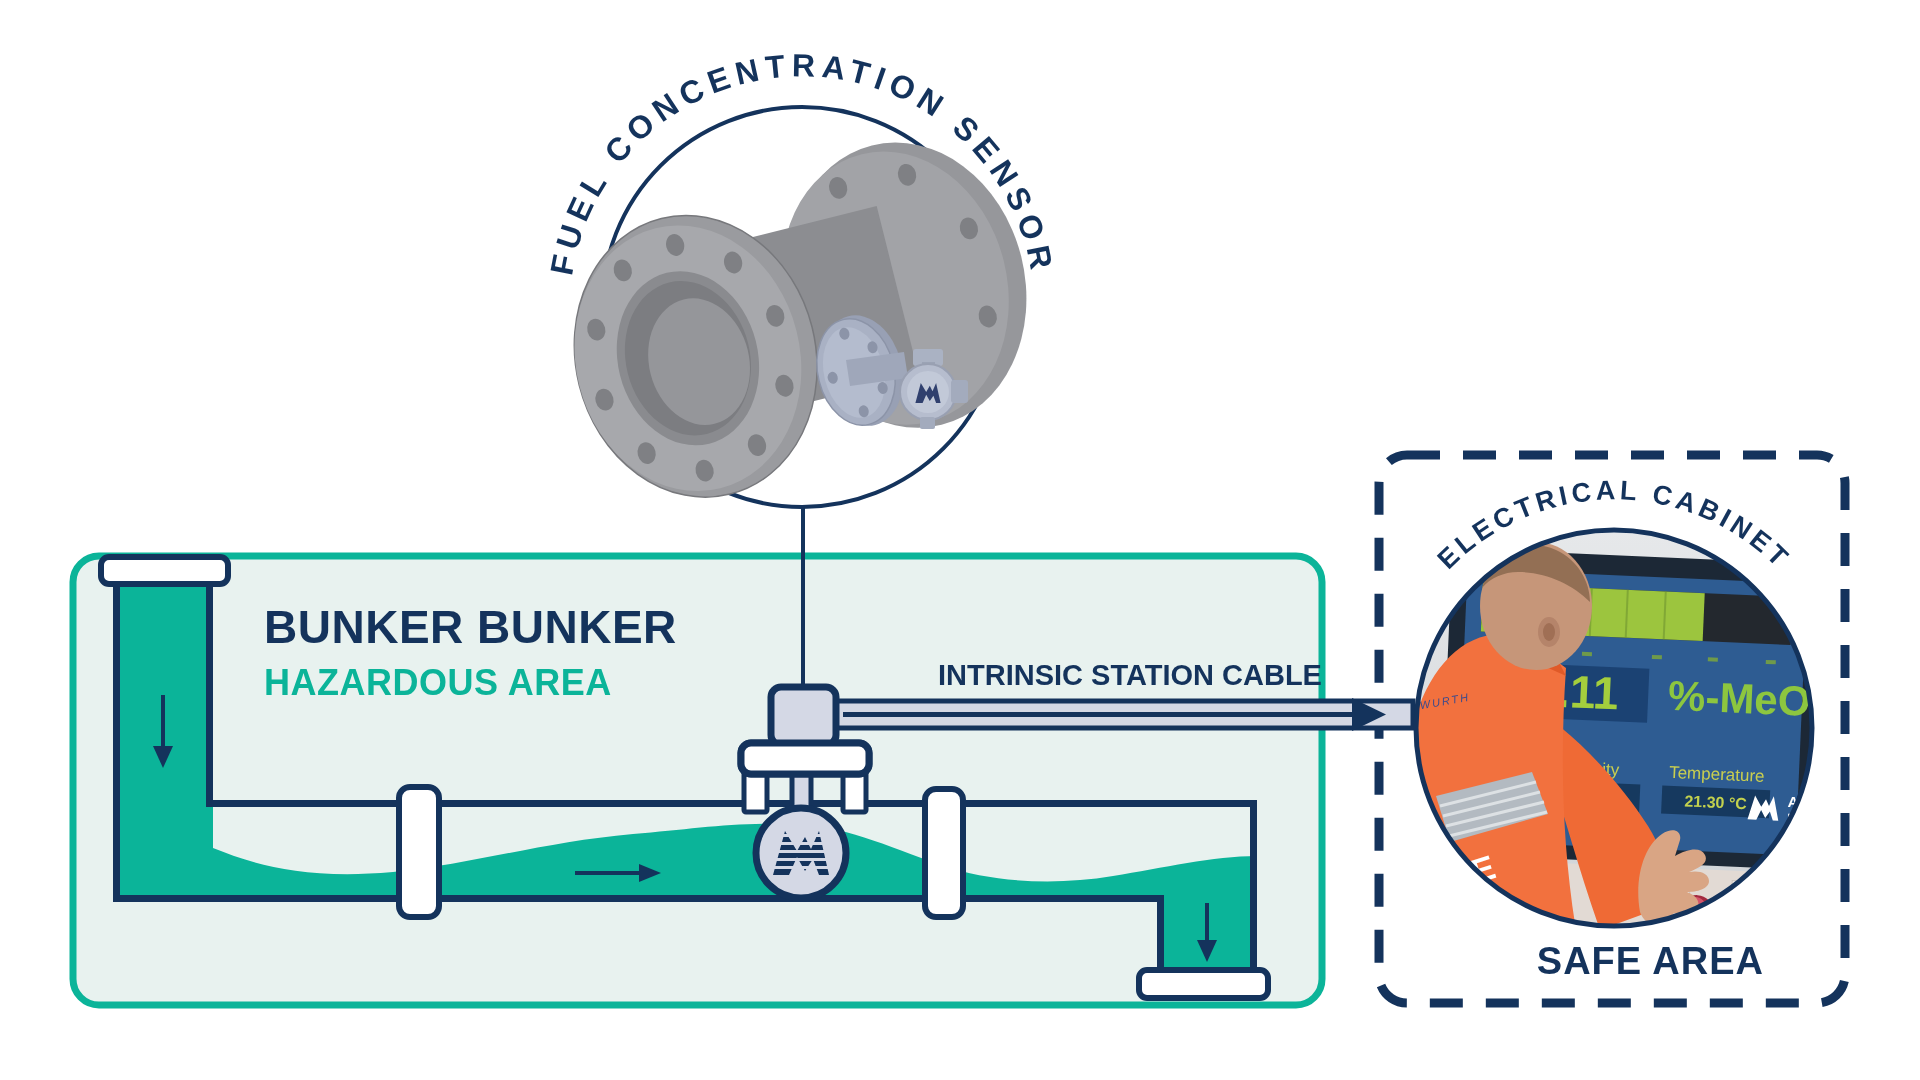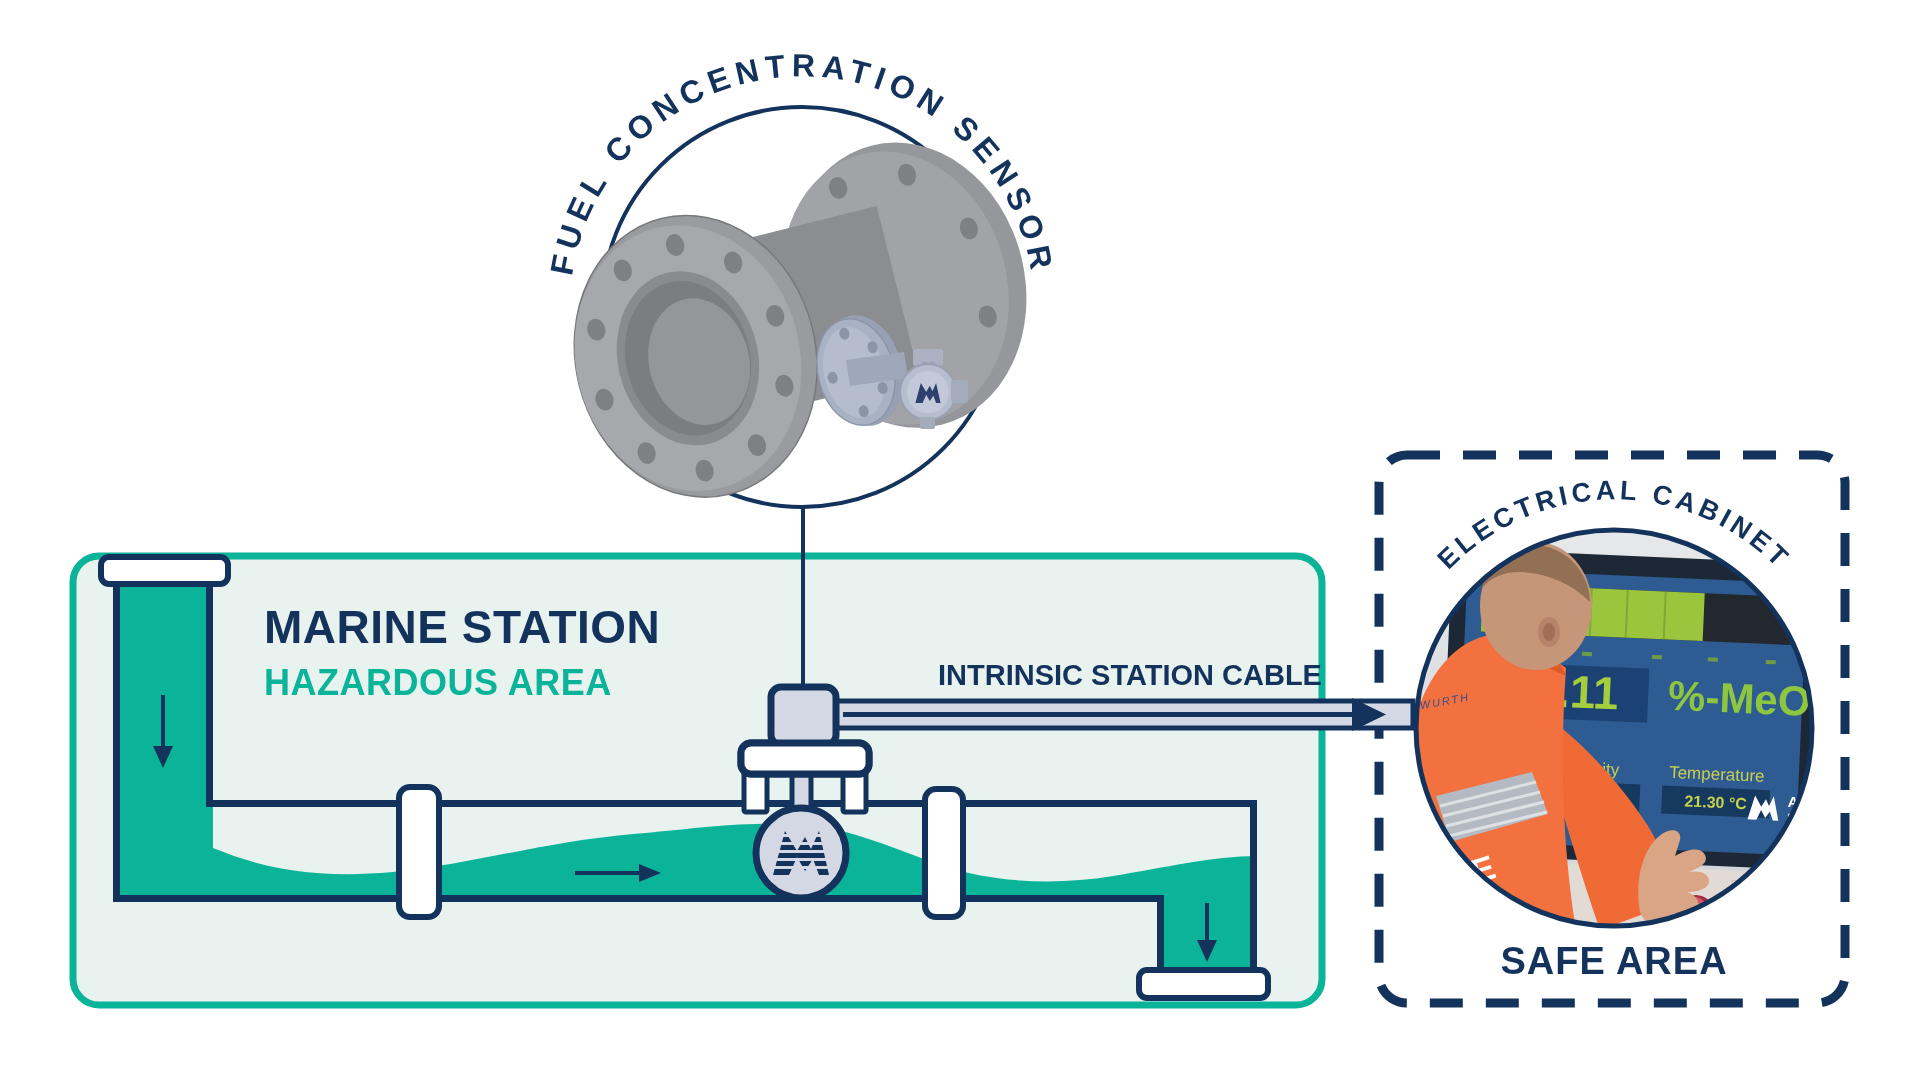--- a/index.html
+++ b/index.html
@@ -3,21 +3,21 @@
 <meta charset="utf-8">
 <style>
   html,body{margin:0;padding:0;background:#fff;}
   .canvas{position:relative;width:1920px;height:1080px;background:#ffffff;
           font-family:"Liberation Sans",sans-serif;overflow:hidden;}
   .canvas svg{position:absolute;left:0;top:0;}
   .lbl{position:absolute;white-space:nowrap;}
   .bunker-title{left:264px;top:600px;font-size:46px;font-weight:bold;color:#14335c;letter-spacing:.5px;}
   .bunker-subtitle{left:264px;top:662px;font-size:36px;font-weight:bold;color:#0bb499;letter-spacing:.5px;text-align:right;}
   .cable-label{left:938px;top:659px;width:340px;text-align:center;font-size:29px;font-weight:bold;color:#14335c;}
-  .safe-area{left:1464px;top:940px;width:300px;text-align:center;font-size:38px;font-weight:bold;color:#14335c;letter-spacing:1px;}
+  .safe-area{left:1464px;top:940px;width:300px;text-align:right;font-size:38px;font-weight:bold;color:#14335c;letter-spacing:1px;}
   text{font-family:"Liberation Sans",sans-serif;}
   .curved{fill:#14335c;font-weight:bold;font-size:32px;letter-spacing:6px;}
   .curved-sm{fill:#14335c;font-weight:bold;font-size:27px;letter-spacing:4px;}
   .scr-big{fill:#a4ce3d;font-weight:bold;font-size:46px;}
   .scr-unit{fill:#8dc63f;font-weight:bold;font-size:42px;}
   .scr-lab{fill:#c9ce4f;font-size:17px;}
   .scr-val{fill:#c3d14e;font-weight:bold;font-size:16px;}
   .brand-t{fill:#ffffff;font-weight:bold;font-size:15px;letter-spacing:.5px;}
   .jacket-t{fill:#ffffff;font-weight:bold;font-size:34px;}
   .wurth-t{fill:#3d4b8c;font-size:11px;font-style:italic;letter-spacing:2px;}
@@ -247,18 +247,18 @@
         <ellipse cx="1549" cy="632" rx="6" ry="9" fill="#a06f55"></ellipse>
       </g>
     </g>
     <circle cx="1614" cy="728" r="198" fill="none" stroke="#14335c" stroke-width="5"></circle>
     <text class="curved-sm" text-anchor="middle">
       <textPath href="#arc-cabinet" startOffset="50%">ELECTRICAL CABINET</textPath>
     </text>
   </g>
 </svg>
 
-<div class="lbl bunker-title">MARINE STATION</div>
+<div class="lbl bunker-title">BUNKER BUNKER</div>
 <div class="lbl bunker-subtitle">HAZARDOUS AREA</div>
 <div class="lbl cable-label">INTRINSIC STATION CABLE</div>
 <div class="lbl safe-area">SAFE AREA</div>
 
 </div>
 
 </body></html>

